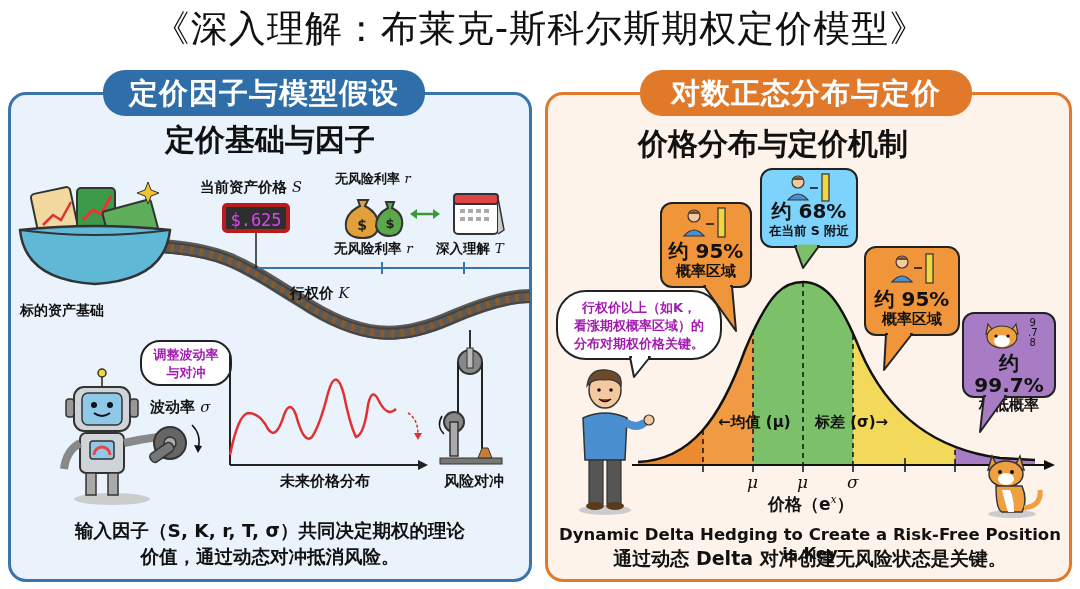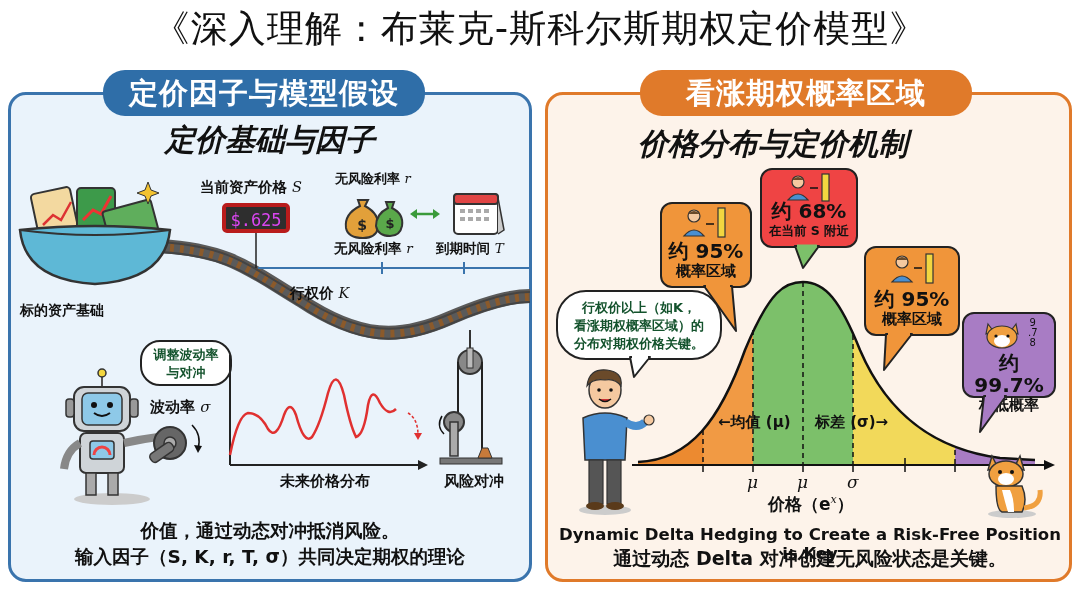--- a/index.html
+++ b/index.html
@@ -15,21 +15,21 @@
   .panel-left { left: 8px; top: 92px; width: 524px; height: 490px; background: #eaf3fb; border-color: #3a74ad; }
   .panel-right { left: 545px; top: 92px; width: 527px; height: 490px; background: #fdf3ea; border-color: #e07a2a; }
 
   .pill {
     position: absolute; top: 70px; height: 46px; border-radius: 22px; color: #fff;
     font-size: 29px; font-weight: 700; text-align: center; line-height: 46px; letter-spacing: 1px;
   }
   .pill-left { left: 103px; width: 322px; background: #2f6ea8; }
   .pill-right { left: 640px; width: 332px; background: #e07a2a; }
 
-  .subtitle { position: absolute; font-size: 30px; font-weight: 900; text-align: center; color: #111; font-style: italic; }
+  .subtitle { position: absolute; font-size: 30px; font-weight: 900; text-align: center; color: #111; }
   .sub-left { left: 8px; top: 120px; width: 524px; }
   .sub-right { left: 545px; top: 124px; width: 456px; }
 
   .lbl { position: absolute; font-size: 14px; font-weight: 700; color: #111; white-space: nowrap; }
   .lbl i { font-family: "DejaVu Serif", serif; font-weight: 400; font-style: italic; }
 
   svg { position: absolute; overflow: visible; }
 
   .lcd {
     position: absolute; left: 222px; top: 203px; width: 68px; height: 30px;
@@ -40,21 +40,21 @@
 
   .bubble {
     position: absolute; border: 2px solid #222; border-radius: 12px;
     text-align: center; font-weight: 700; color: #111;
   }
   .bubble .pct { font-size: 20px; font-weight: 800; line-height: 22px; }
   .bubble .cap { font-size: 15px; line-height: 18px; }
 
   .speech {
     position: absolute; background: #fff; border: 2px solid #222; border-radius: 30px;
-    font-weight: 700; text-align: center; color: #14532d;
+    font-weight: 700; text-align: center; color: #a21caf;
   }
 
   .footer-text { position: absolute; text-align: center; font-weight: 800; color: #111; }
   .footer-left { left: 20px; top: 518px; width: 500px; font-size: 18.5px; line-height: 26px; }
   .footer-right-en { left: 555px; top: 525px; width: 510px; font-size: 16.5px; font-weight: 600; }
   .footer-right-cn { left: 555px; top: 546px; width: 510px; font-size: 19px; }
 
   .axis-lbl { position: absolute; font-family: "DejaVu Serif", serif; font-style: italic; font-size: 17px; color: #111; }
 </style>
 </head>
@@ -128,21 +128,21 @@
       <rect x="26" y="29" width="5" height="4"></rect>
       <rect x="34" y="29" width="5" height="4"></rect>
   </g>
   <path d="M48 10 L54 42 L48 46" fill="#ccc" stroke="#333" stroke-width="1.5"></path>
 </svg>
 <div class="lbl" style="left:334px;top:240px;font-size:13.5px;">
   <span>无风险利率</span>
   <i>r</i>
 </div>
 <div class="lbl" style="left:436px;top:240px;font-size:13.5px;">
-  <span>到期时间</span>
+  <span>深入理解</span>
   <i>T</i>
 </div>
 <div class="lbl" style="left:290px;top:284px;font-size:14.5px;">
   <span>行权价</span>
   <i>K</i>
 </div>
 
 <div class="speech" style="left:140px;top:340px;width:92px;height:46px;border-radius:20px;font-size:13px;line-height:18px;padding-top:4px;">
   <div>调整波动率</div>
   <div>与对冲</div>
@@ -195,26 +195,26 @@
   <line x1="52" y1="32" x2="52" y2="130" stroke="#222" stroke-width="2"></line>
   <circle cx="24" cy="92" r="10" fill="#888" stroke="#333" stroke-width="2"></circle>
   <rect x="20" y="92" width="8" height="34" fill="#aaa" stroke="#333" stroke-width="1.5"></rect>
   <rect x="10" y="128" width="62" height="6" fill="#777" stroke="#333" stroke-width="1"></rect>
   <path d="M48 128 L52 118 L58 118 L62 128 Z" fill="#c77a3a" stroke="#333" stroke-width="1"></path>
   <path d="M14 104 Q 6 96 12 86" stroke="#111" stroke-width="1.5" fill="none"></path>
 </svg>
 <div class="lbl" style="left:444px;top:472px;font-size:15px;">风险对冲</div>
 
 <div class="footer-text footer-left">
+  <div>输入因子（S, K, r, T, σ）共同决定期权的理论</div>
   <div>价值，通过动态对冲抵消风险。</div>
-  <div>输入因子（S, K, r, T, σ）共同决定期权的理论</div>
 </div>
 
 <div class="panel panel-right"></div>
-<div class="pill pill-right">看涨期权概率区域</div>
+<div class="pill pill-right">对数正态分布与定价</div>
 <div class="subtitle sub-right">价格分布与定价机制</div>
 
 <svg width="1080" height="589" style="left:0;top:0;">
   <defs>
     <clipPath id="bell">
       <path d="M638 462 C 690 460, 720 420, 745 350 C 770 290, 785 282, 803 282 C 825 282, 840 300, 860 350 C 890 420, 940 450, 1000 458 L 1035 460 L 1035 465 L 638 465 Z"></path>
     </clipPath>
   </defs>
   <g clip-path="url(#bell)">
     <rect x="630" y="270" width="73" height="200" fill="#ec8a30"></rect>
@@ -247,21 +247,21 @@
 <div class="lbl" style="left:815px;top:413px;font-size:15px;">标差 (σ)→</div>
 
 <div class="axis-lbl" style="left:747px;top:472px;">μ</div>
 <div class="axis-lbl" style="left:797px;top:472px;">μ</div>
 <div class="axis-lbl" style="left:847px;top:472px;">σ</div>
 
 <div class="lbl" style="left:768px;top:493px;font-size:17px;">
   <span>价格（e</span><sup style="font-family:'DejaVu Serif',serif;font-style:italic;font-weight:400;font-size:11px;">x</sup><span>）</span>
 </div>
 
-<div class="bubble" style="left:760px;top:168px;width:98px;height:80px;background:#ef4444;">
+<div class="bubble" style="left:760px;top:168px;width:98px;height:80px;background:#7dd3fc;">
   <svg width="50" height="28" style="left:24px;top:4px;position:absolute;">
     <circle cx="12" cy="8" r="6" fill="#f5c9a0" stroke="#333" stroke-width="1.2"></circle>
     <path d="M6 6 Q 12 0 18 6" fill="#6a4a2a"></path>
     <path d="M2 26 Q 12 14 22 26 Z" fill="#4a8fd0" stroke="#333" stroke-width="1.2"></path>
     <line x1="24" y1="14" x2="32" y2="14" stroke="#111" stroke-width="1.5"></line>
     <rect x="36" y="0" width="7" height="27" fill="#f2d640" stroke="#333" stroke-width="1.2"></rect>
   </svg>
   <div class="pct" style="margin-top:30px;">约 68%</div>
   <div class="cap" style="font-size:12.5px;">在当前 S 附近</div>
 </div>

